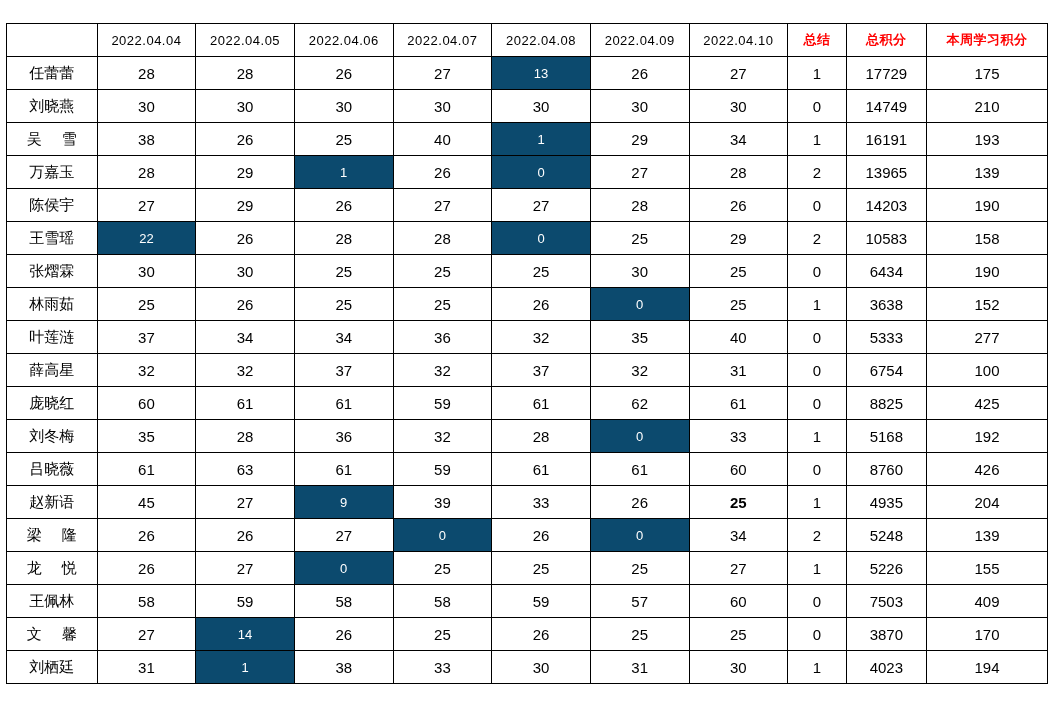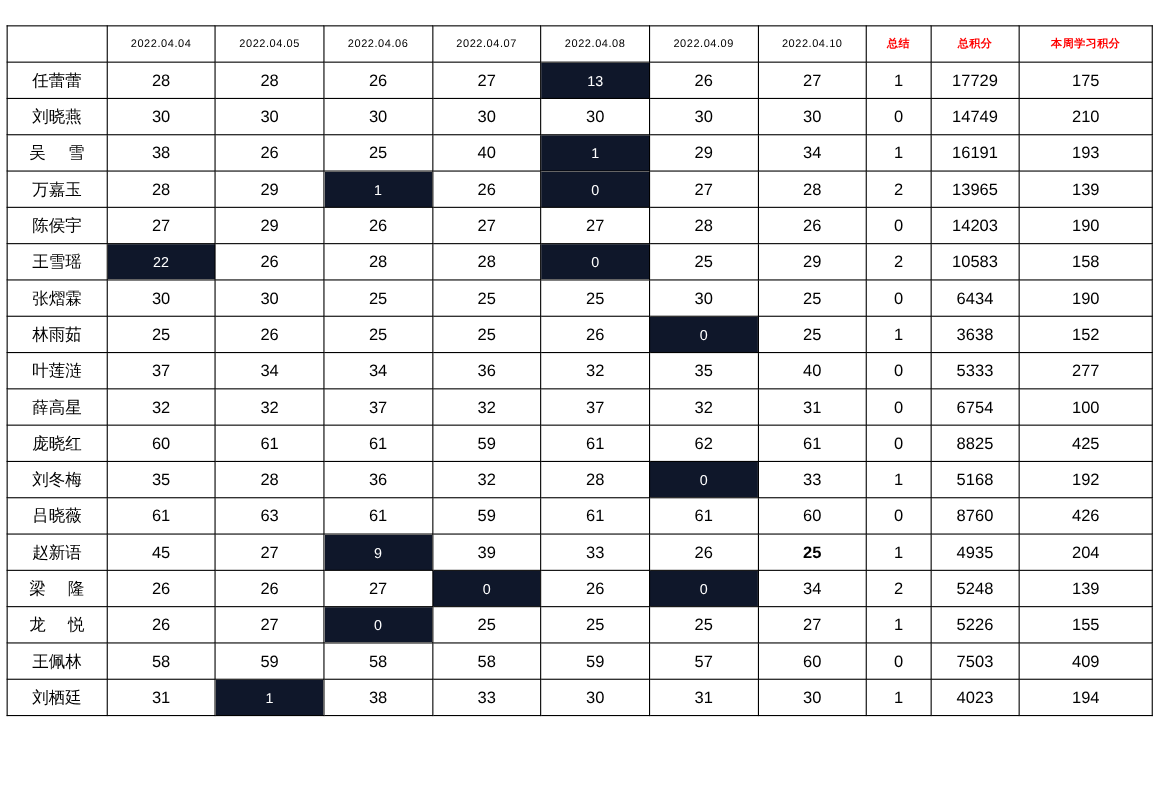--- a/index.html
+++ b/index.html
@@ -39,21 +39,21 @@
   }
   
   col.c-name  { width: 90px; }
   col.c-day   { width: 98px; }
   col.c-sum   { width: 58px; }
   col.c-total { width: 80px; }
   col.c-week  { width: 120px; }
 
   
   tr.head td {
-    font-size: 10px;
+    font-size: 13px;
     letter-spacing: 0.5px;
     margin-top: 16px;
   }
   td.corner { border-left: none; border-top: none; }
   tr.head td.hdr-red {
     color: #ff0000;
     font-weight: bold;
     text-align: center;
   }
   
@@ -63,21 +63,21 @@
     letter-spacing: 0px;
     margin-left: 11px;
   }
   td.name.spaced {
     letter-spacing: 8px;
     text-indent: 8px;
   }
   
   td.val { font-size: 15px; }
   td.val.alert {
-    background: #0f172a;
+    background: #0c4a6e;
     color: #ffffff;
     font-size: 13px;
   }
   td.val.bold { font-weight: bold; font-size: 15px; }
   td.red {
     color: #ff0000;
     font-weight: bold;
     font-size: 15px;
   }
 </style>
@@ -328,20 +328,33 @@
           <td class="val">58</td>
           <td class="val">58</td>
           <td class="val">59</td>
           <td class="val">57</td>
           <td class="val">60</td>
           <td class="red">0</td>
           <td class="red">7503</td>
           <td class="red">409</td>
         </tr>
         <tr>
+          <td class="name spaced">文 馨</td>
+          <td class="val">27</td>
+          <td class="val alert">14</td>
+          <td class="val">26</td>
+          <td class="val">25</td>
+          <td class="val">26</td>
+          <td class="val">25</td>
+          <td class="val">25</td>
+          <td class="red">0</td>
+          <td class="red">3870</td>
+          <td class="red">170</td>
+        </tr>
+        <tr>
           <td class="name">刘栖廷</td>
           <td class="val">31</td>
           <td class="val alert">1</td>
           <td class="val">38</td>
           <td class="val">33</td>
           <td class="val">30</td>
           <td class="val">31</td>
           <td class="val">30</td>
           <td class="red">1</td>
           <td class="red">4023</td>

